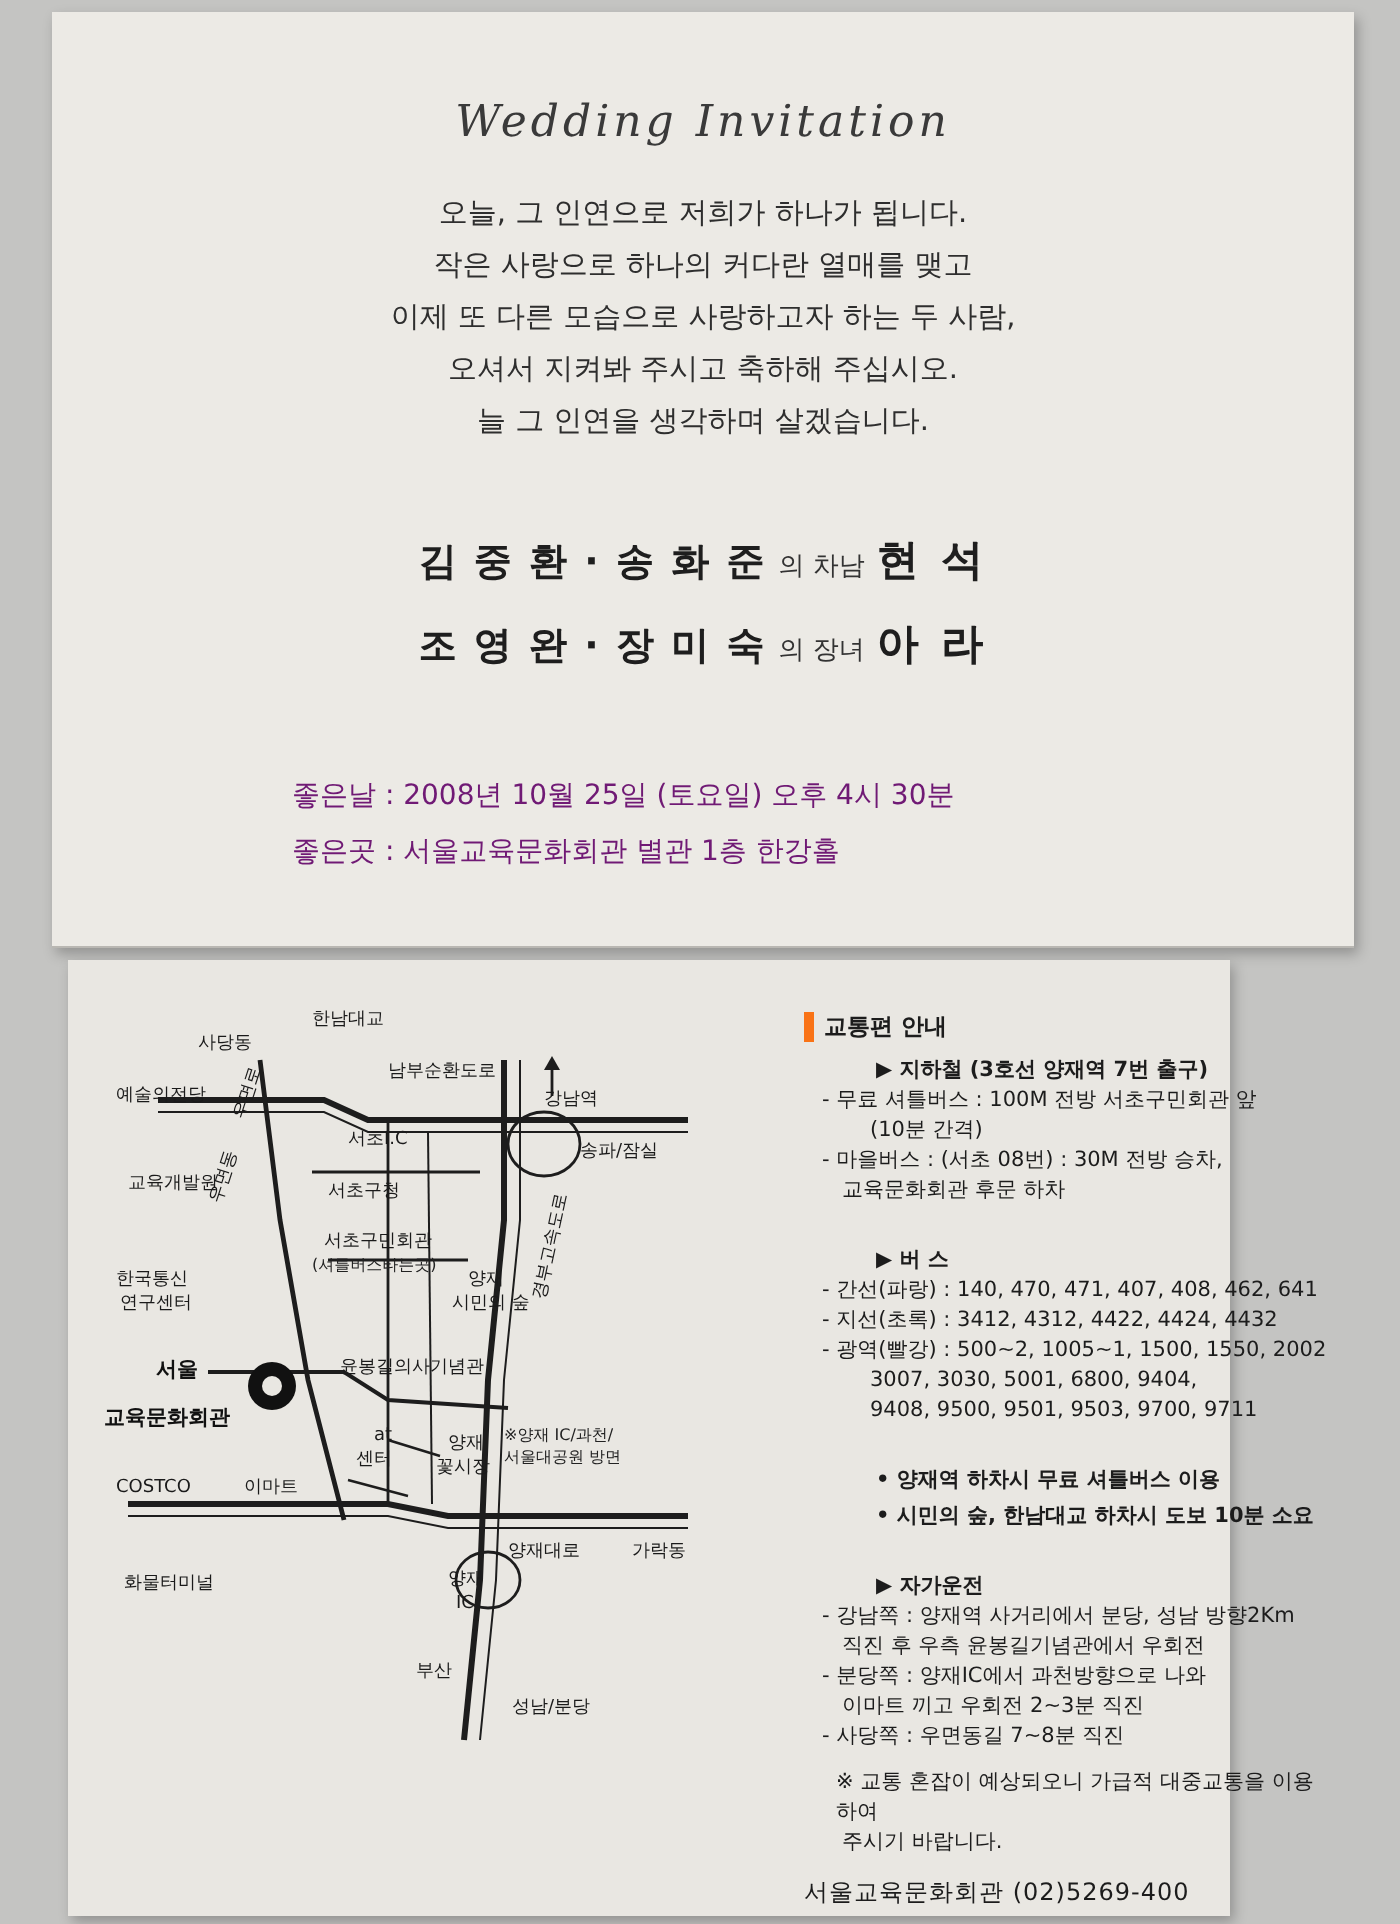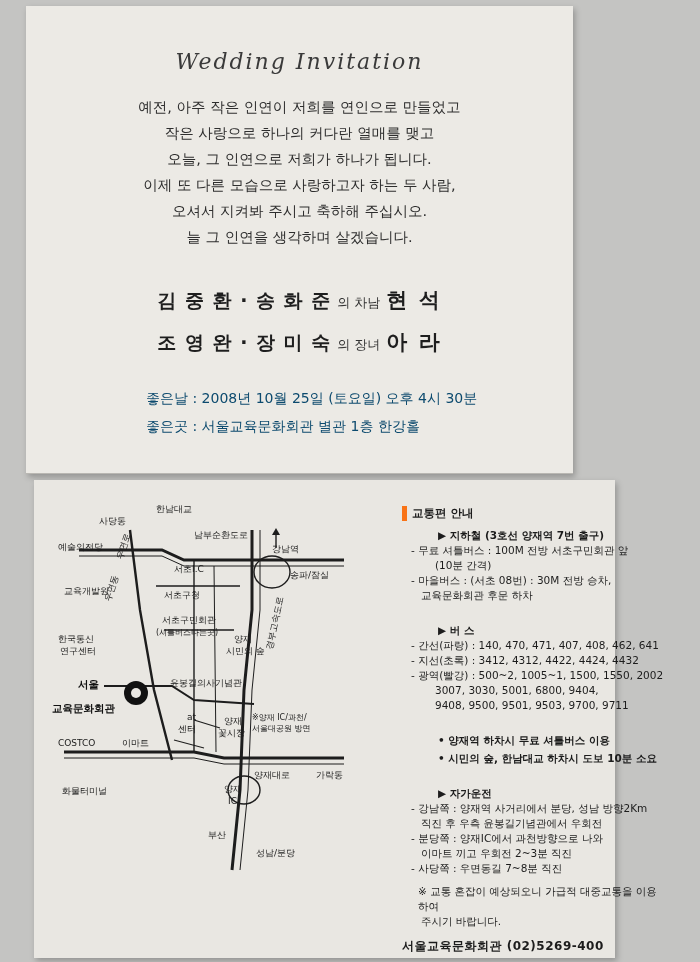--- a/index.html
+++ b/index.html
@@ -19,21 +19,21 @@
     position: absolute;
     inset: 0;
     background: #c4c4c2;
   }
 
   
   .card-top {
     position: absolute;
     left: 26px;
     top: 6px;
-    width: 547px;
+    width: 651px;
     height: 468px;
     background: #eceae5;
     box-shadow: 2px 3px 6px rgba(0,0,0,0.25);
   }
   .card-top:after {
     content: "";
     position: absolute;
     left: 0; right: 0; bottom: 0;
     height: 1px;
     background: #b9b7b2;
@@ -58,42 +58,42 @@
     text-align: center;
     font-size: 14.5px;
     line-height: 26px;
     color: #2e2e2e;
     font-family: "DejaVu Sans", sans-serif;
   }
   .poem div { white-space: nowrap; }
 
   .names {
     position: absolute;
-    top: 280px;
+    top: 260px;
     left: 0; right: 0;
     text-align: center;
   }
   .name-line {
     font-size: 19px;
     color: #1e1e1e;
     margin-bottom: 14px;
     white-space: nowrap;
   }
   .name-line .parents { font-weight: bold; letter-spacing: 1px; }
   .name-line .rel { font-size: 13px; color: #333; margin: 0 6px; }
   .name-line .child { font-size: 21px; font-weight: bold; letter-spacing: 2px; }
 
   .when-where {
     position: absolute;
     top: 378px;
     left: 120px;
     text-align: left;
     font-size: 14px;
     line-height: 28px;
-    color: #0c4a6e;
+    color: #701a75;
   }
 
   
   .card-bottom {
     position: absolute;
     left: 34px;
     top: 480px;
     width: 581px;
     height: 478px;
     background: #e9e7e2;
@@ -126,21 +126,21 @@
     margin-bottom: 7px;
   }
   .info .l1 { margin-top: 3px; font-weight: bold; padding-left: 36px; }
   .info .l2 { padding-left: 9px; }
   .info .l3 { padding-left: 19px; }
   .info .l4 { padding-left: 33px; }
   .info .sec { margin-top: 20px; }
   .info .note { margin-top: 8px; margin-left: 16px; }
   .info .tel {
     margin-top: 10px;
-    font-weight: bold;
+    font-weight: normal;
     font-size: 12px;
     letter-spacing: 0.5px;
   }
 
   .map-label {
     font-size: 9px;
     fill: #1a1a1a;
     font-family: "DejaVu Sans", sans-serif;
   }
   .map-label-b {
@@ -158,23 +158,22 @@
 </head>
 <body>
 
 <div class="page">
 
   <div class="card-top">
 
     <div class="wed-title">Wedding  Invitation</div>
 
     <div class="poem">
-      <div>예전, 아주 작은 인연이 저희를 연인으로 만들었고</div>
+      <div>오늘, 그 인연으로 저희가 하나가 됩니다.</div>
       <div>작은 사랑으로 하나의 커다란 열매를 맺고</div>
-      <div>오늘, 그 인연으로 저희가 하나가 됩니다.</div>
       <div>이제 또 다른 모습으로 사랑하고자 하는 두 사람,</div>
       <div>오셔서 지켜봐 주시고 축하해 주십시오.</div>
       <div>늘 그 인연을 생각하며 살겠습니다.</div>
     </div>
 
     <div class="names">
       <div class="name-line">
         <span class="parents">김 중 환 · 송 화 준</span><span class="rel">의 차남</span><span class="child">현 석</span>
       </div>
       <div class="name-line">

